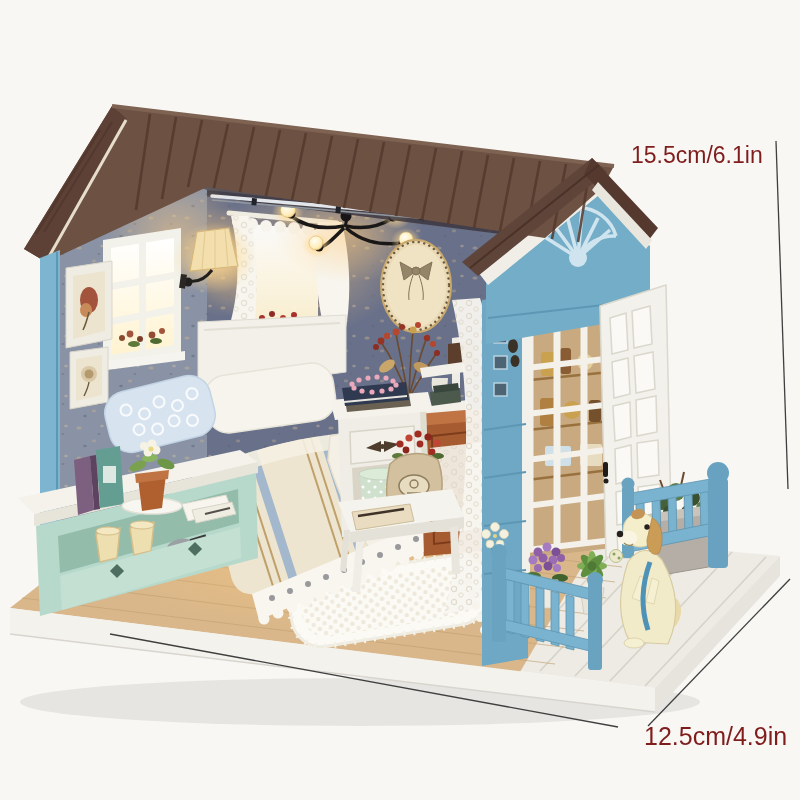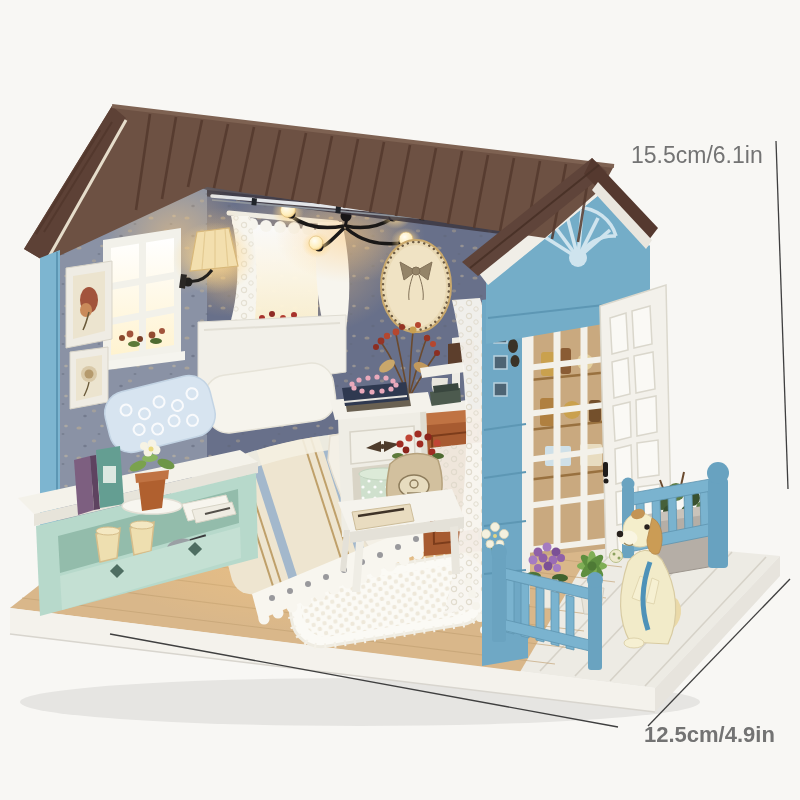--- a/index.html
+++ b/index.html
@@ -1,23 +1,23 @@
 <!DOCTYPE html>
 <html><head>
 <meta charset="utf-8">
 <style>
   html,body{margin:0;padding:0;background:#f8f7f4;}
   .stage{position:relative;width:800px;height:800px;background:#f8f7f4;overflow:hidden;
          font-family:"Liberation Sans", sans-serif;}
   .stage svg{position:absolute;left:0;top:0;}
-  .dim-label{position:absolute;color:#737373;white-space:nowrap;
+  .dim-label{position:absolute;color:#7f1d1d;white-space:nowrap;
              font-family:"Liberation Sans", sans-serif;}
   .dim-label.height{left:631px;top:142px;font-size:23px;}
   .dim-label.width{left:110px;top:652px;font-size:26px;}
-  .dim-label.depth{left:644px;top:722px;font-size:22px;font-weight:bold;}
+  .dim-label.depth{left:644px;top:722px;font-size:25px;}
 </style>
 </head>
 <body>
 
 <div class="stage">
 
 <svg width="800" height="800" viewBox="0 0 800 800">
   <defs>
     <radialGradient id="glow" cx="50%" cy="50%" r="50%">
       <stop offset="0%" stop-color="#ffdf9e" stop-opacity="0.9"></stop>

